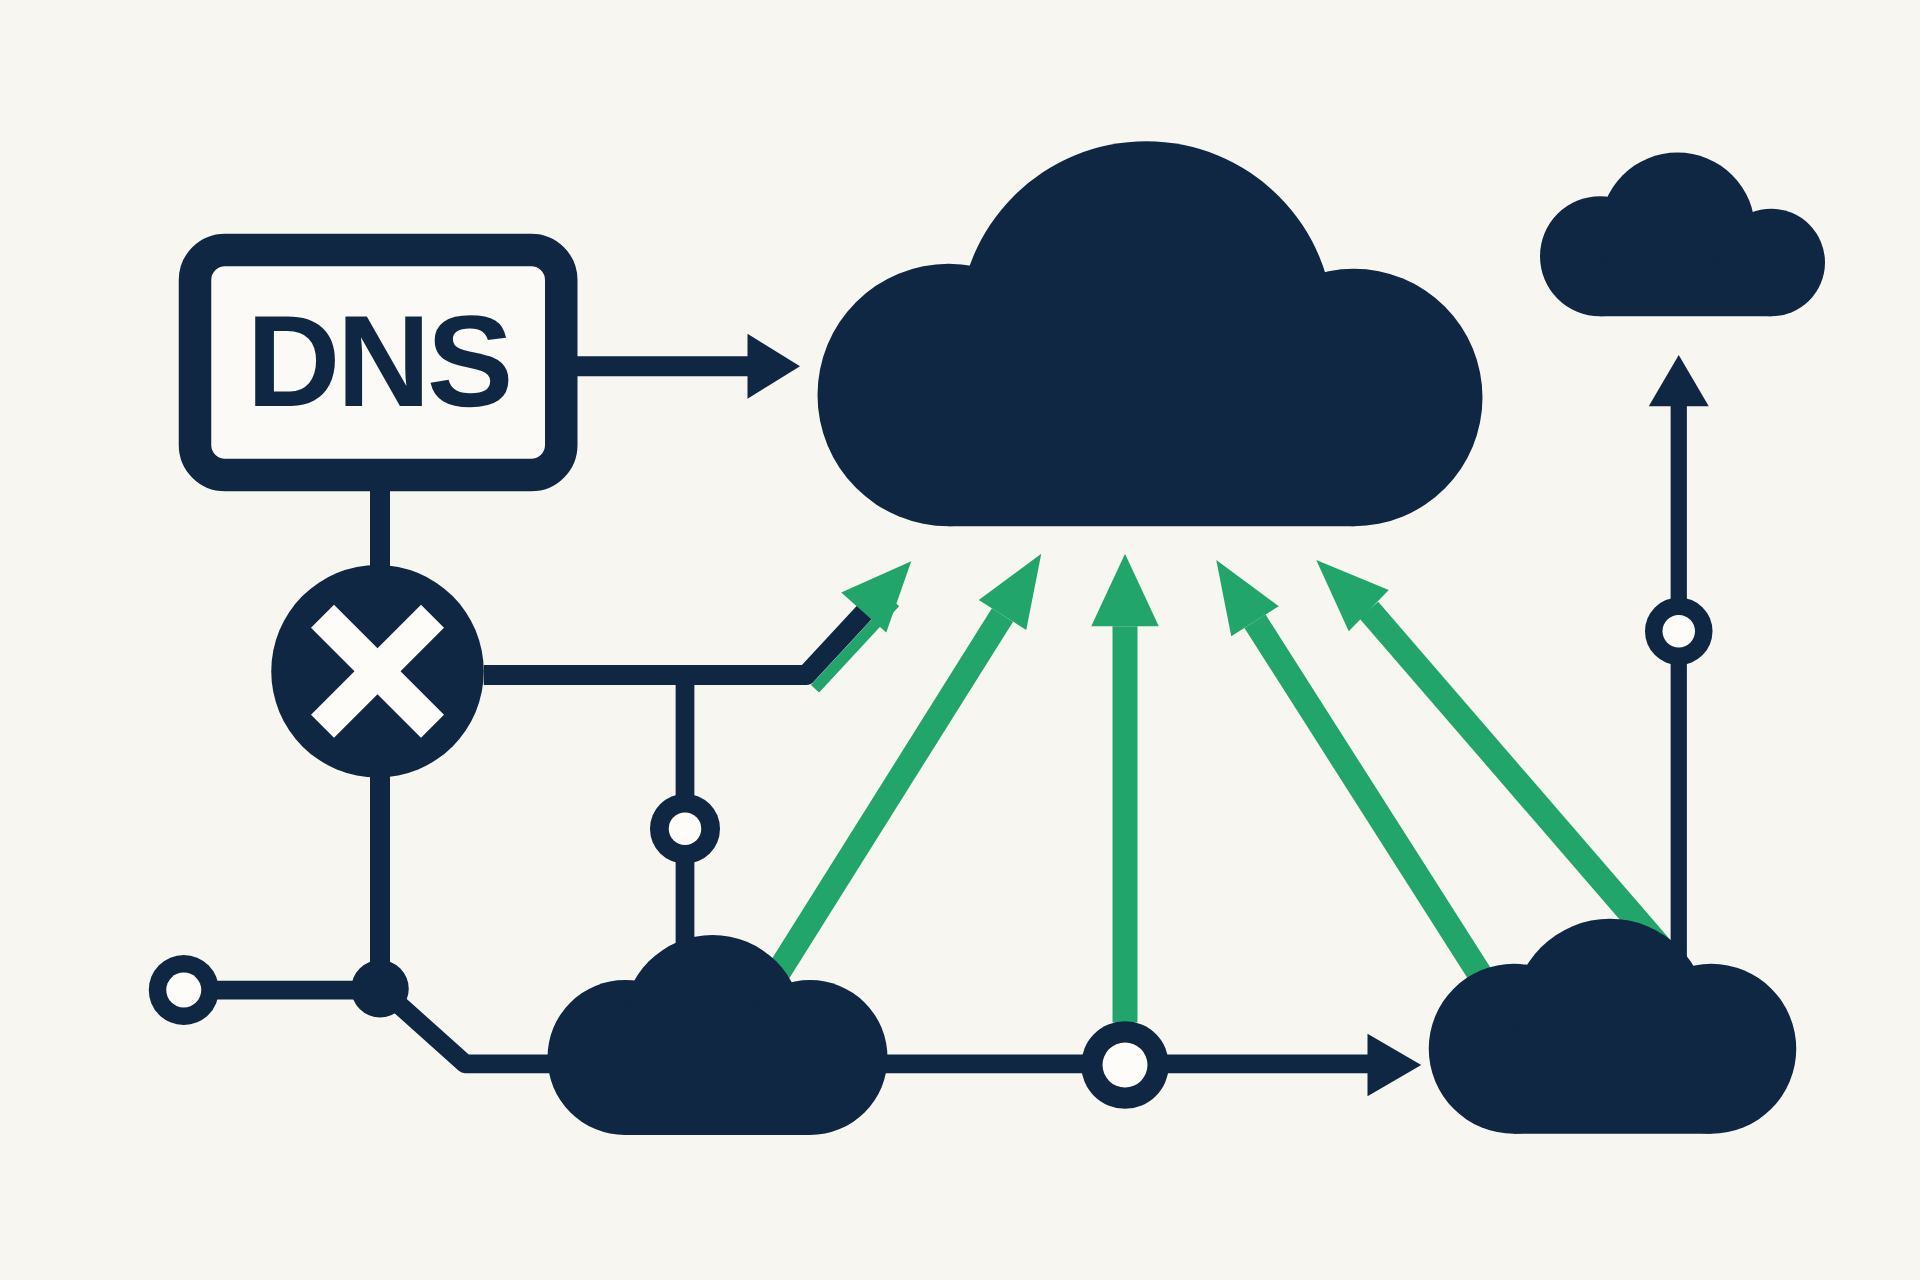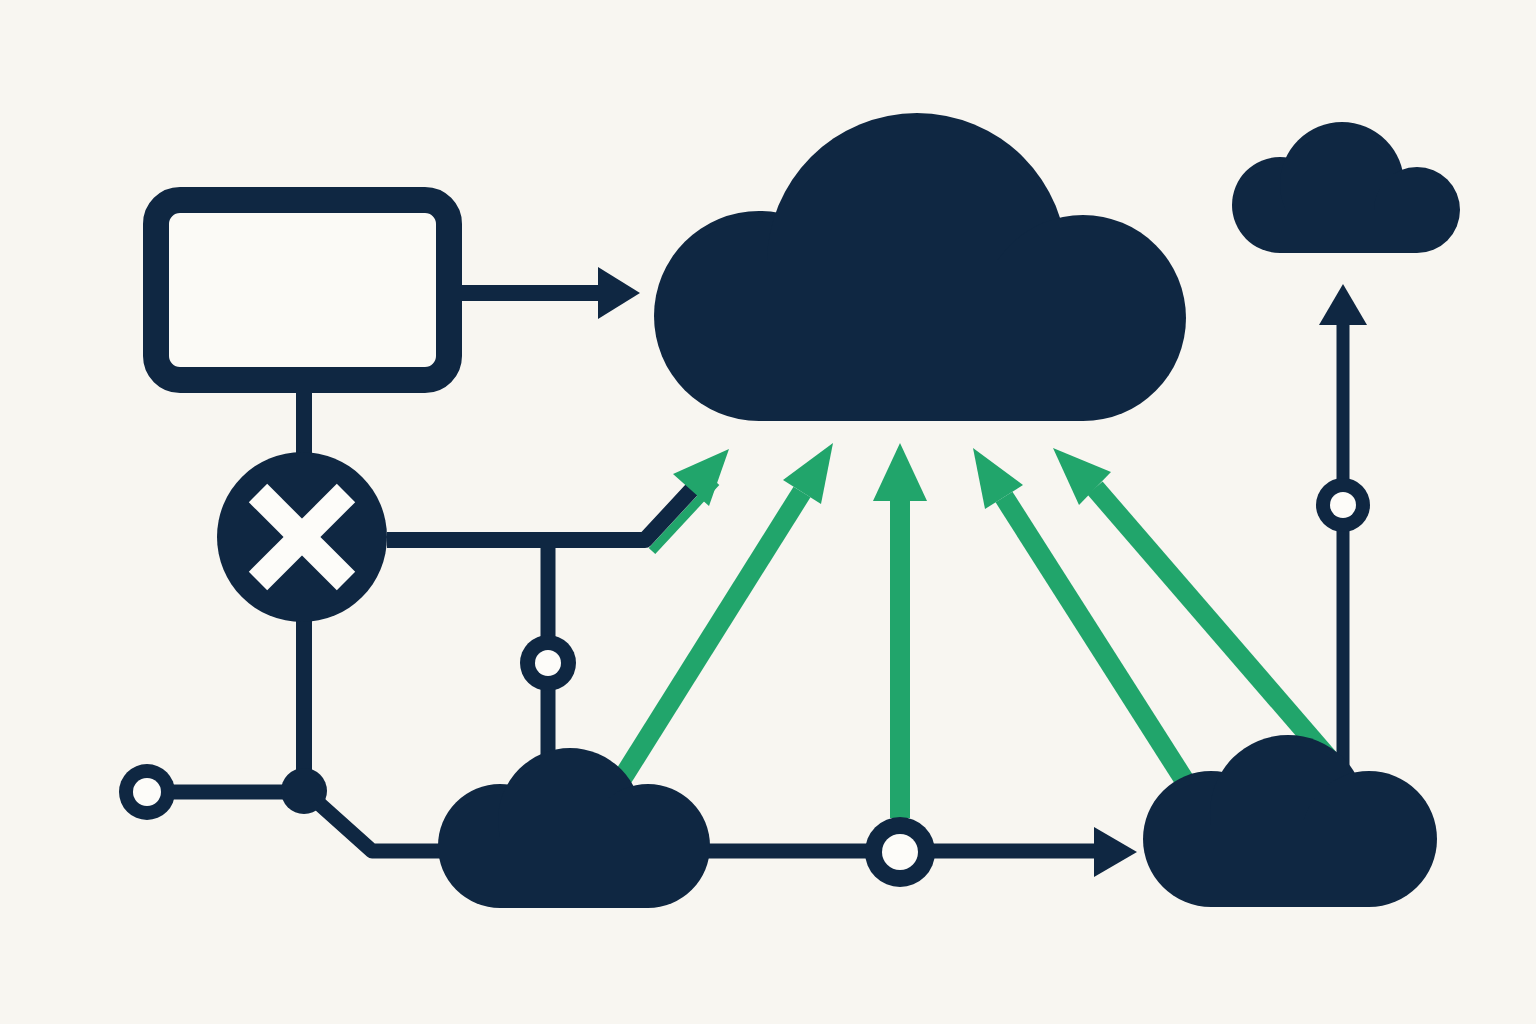--- a/index.html
+++ b/index.html
@@ -124,13 +124,14 @@
       <rect class="fn" x="500" y="805" width="148" height="103"></rect>
     </g>
     <g>
       <circle class="fn" cx="1211" cy="839" r="68"></circle>
       <circle class="fn" cx="1288" cy="813" r="78"></circle>
       <circle class="fn" cx="1369" cy="839" r="68"></circle>
       <rect class="fn" x="1211" y="820" width="158" height="87"></rect>
     </g>
   </svg>
 
+  <div class="dns-label">DNS</div>
 </div>
 
 </body></html>

